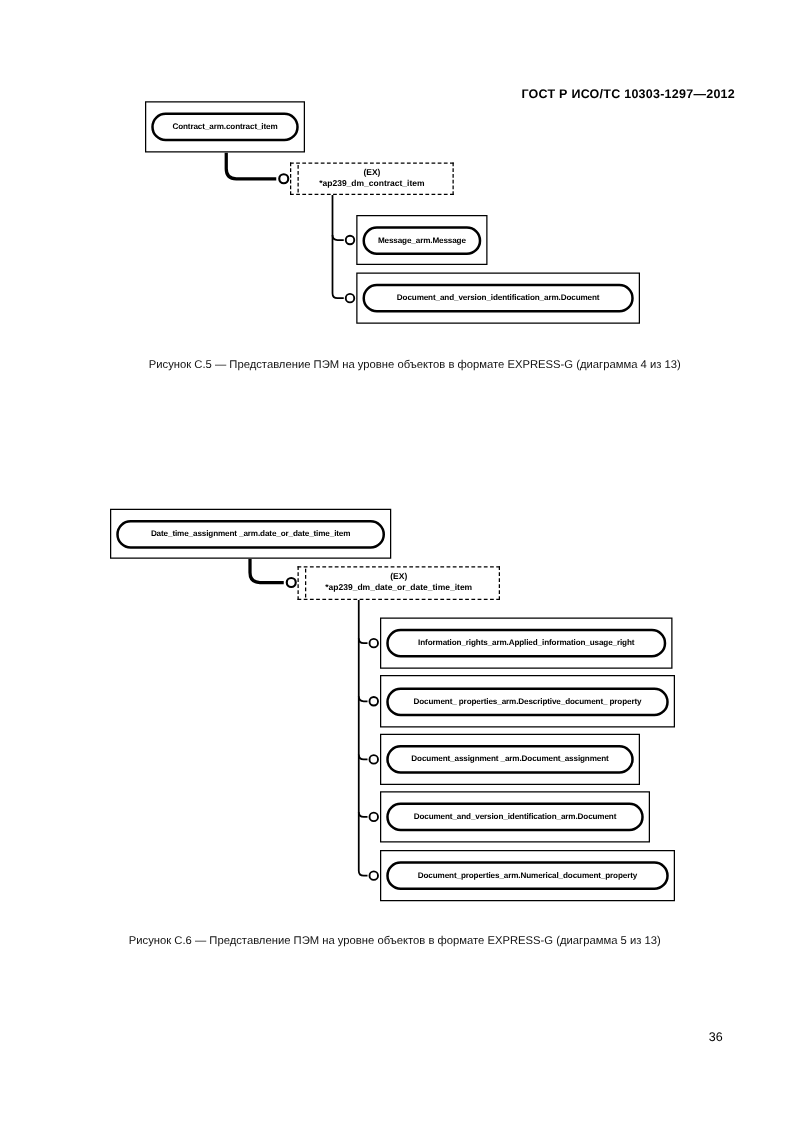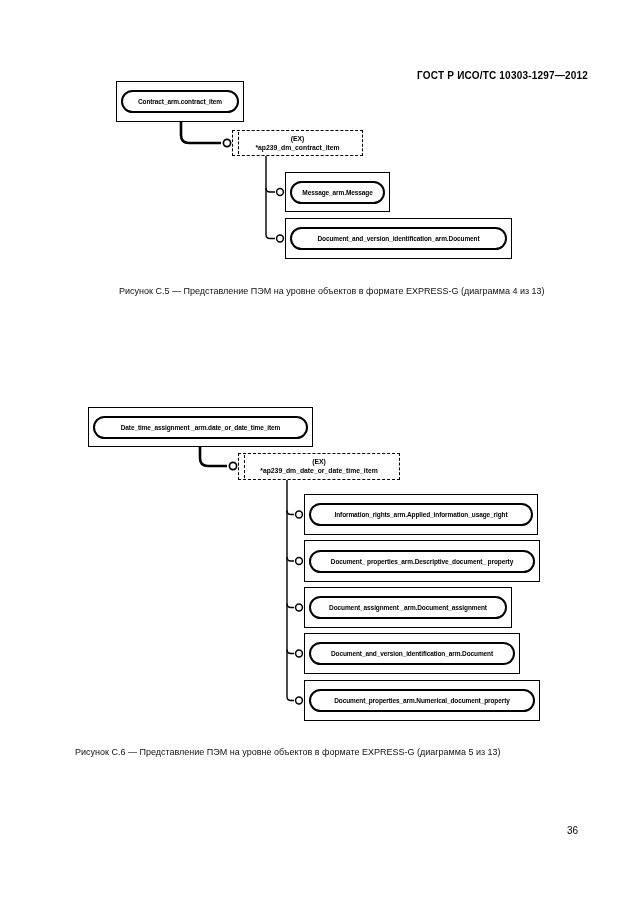--- a/index.html
+++ b/index.html
@@ -145,16 +145,16 @@
       <span>Document_and_version_identification_arm.Document</span>
     </div>
   </div>
 
   <div class="node" style="left:304px;top:680px;width:236px;height:41px;">
     <div class="oval">
       <span>Document_properties_arm.Numerical_document_property</span>
     </div>
   </div>
 
-  <div class="caption" style="top:747px;">Рисунок С.6 — Представление ПЭМ на уровне объектов в формате EXPRESS-G (диаграмма 5 из 13)</div>
+  <div class="caption" style="top:747px;margin-left:28px;">Рисунок С.6 — Представление ПЭМ на уровне объектов в формате EXPRESS-G (диаграмма 5 из 13)</div>
 </div>
 
 <div class="pagenum">36</div>
 
 </body></html>

